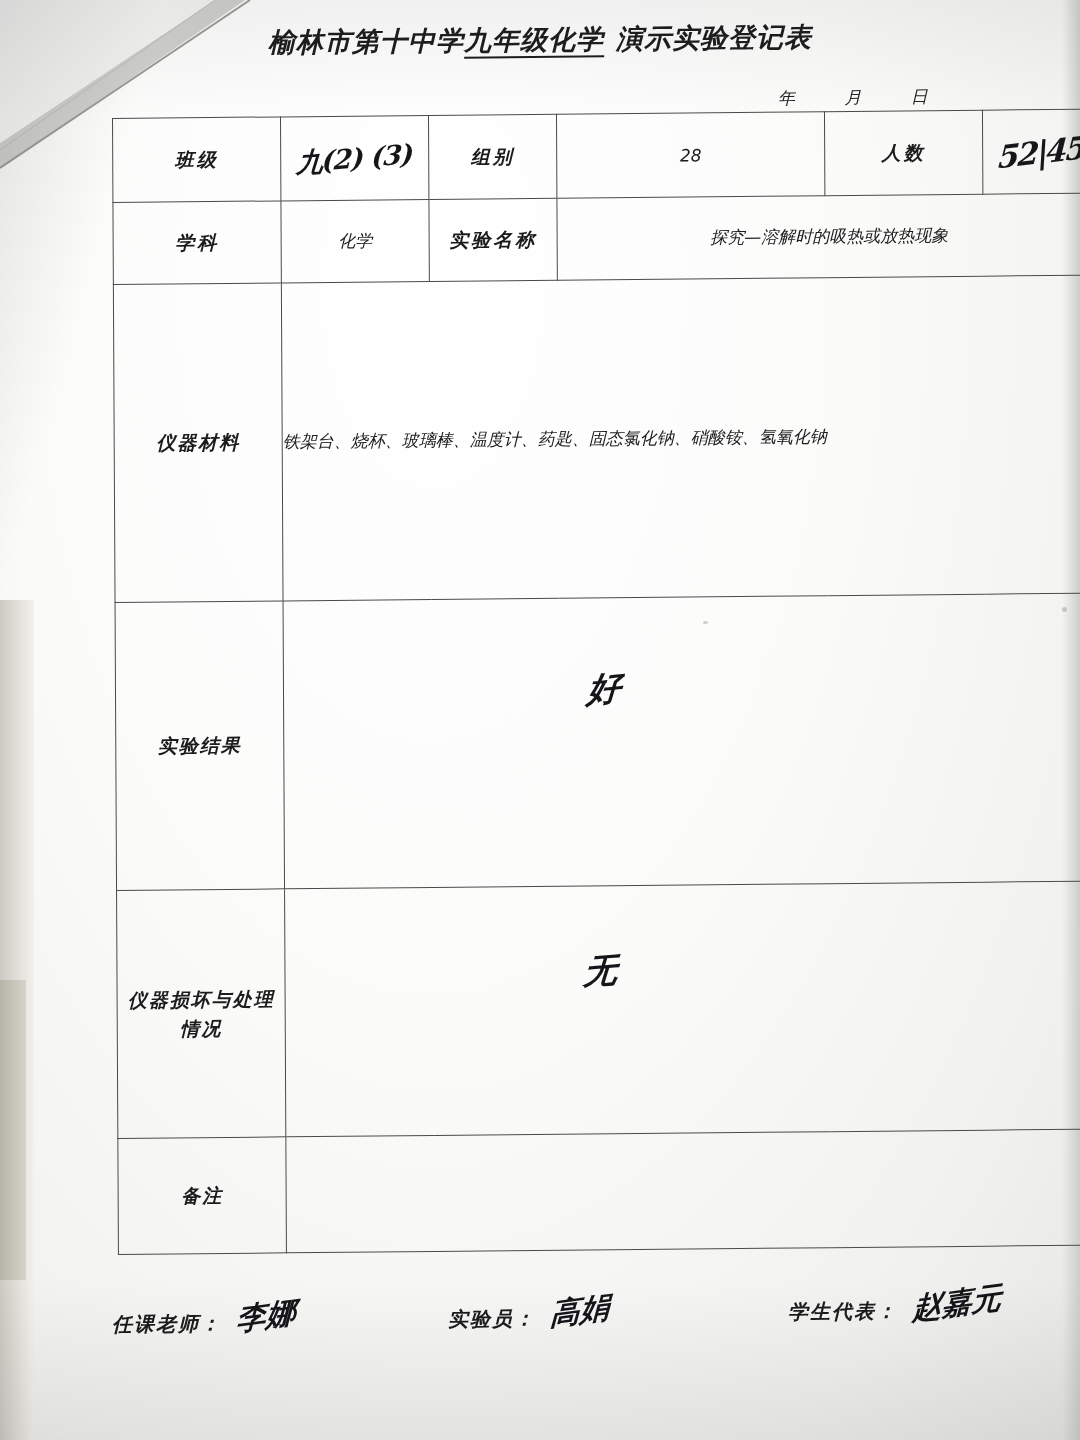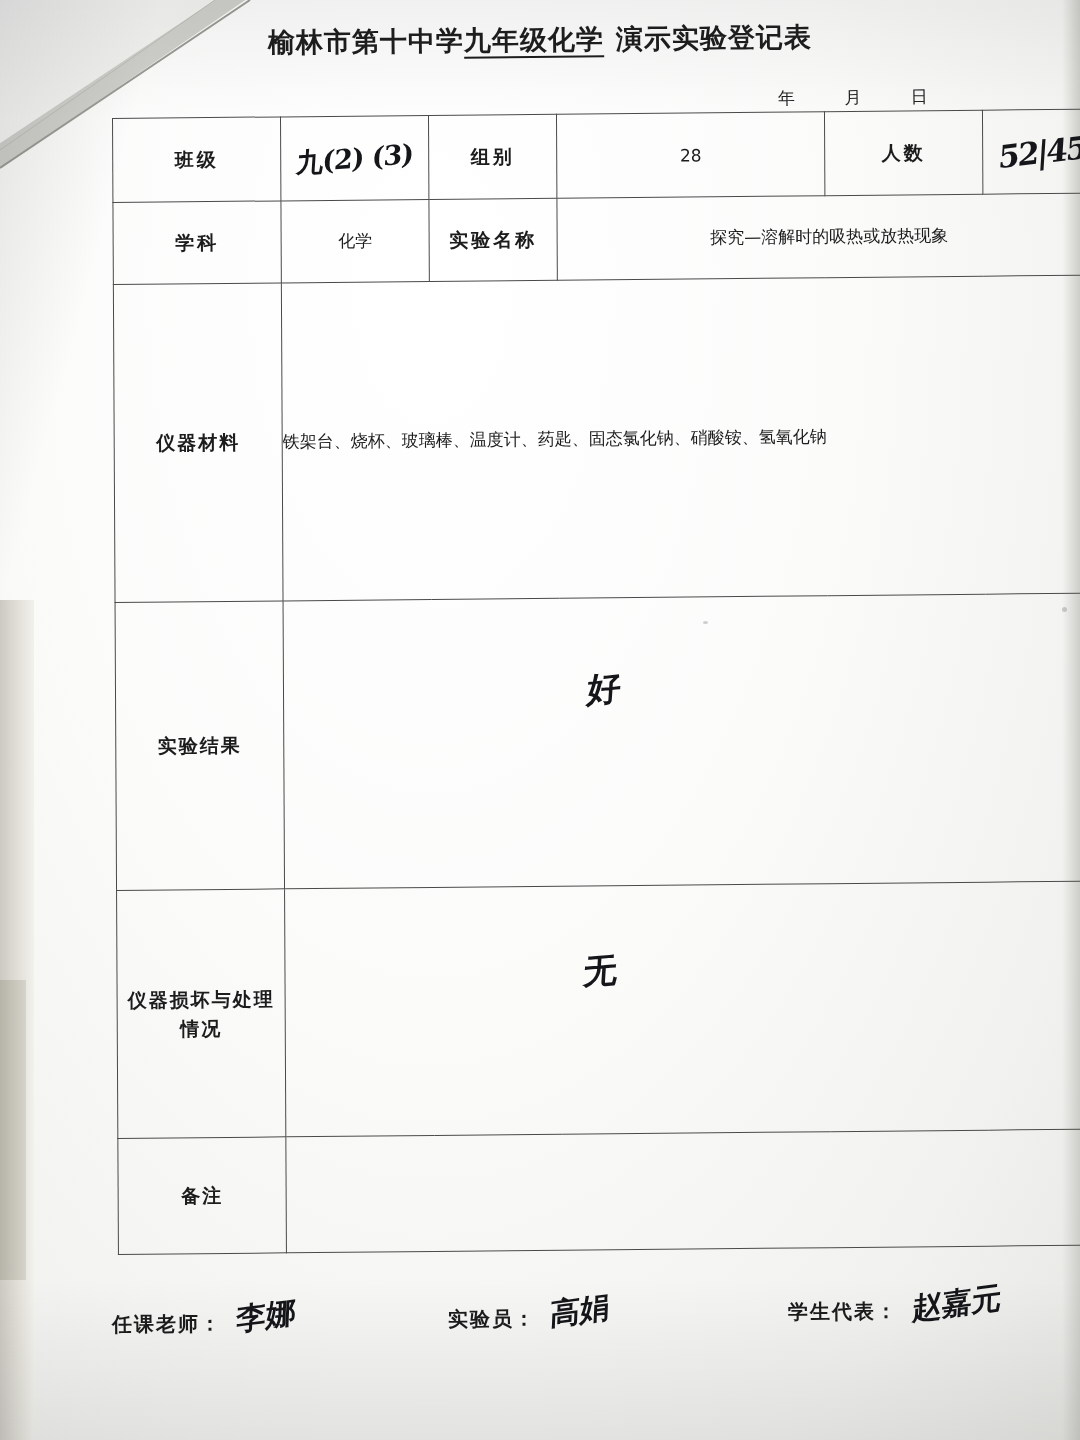--- a/index.html
+++ b/index.html
@@ -90,20 +90,21 @@
     background: linear-gradient(270deg, #cdcdc9 0%, rgba(240,240,237,0) 100%);
   }
 
   
   #doc {
     position: absolute;
     left: 0;
     top: 0;
     width: 1080px;
     height: 1440px;
+    font-style: italic;
   }
 
   .title {
     position: absolute;
     left: 0;
     top: 22px;
     width: 1080px;
     text-align: center;
     font-family: "DejaVu Sans", sans-serif;
     font-size: 27px;

